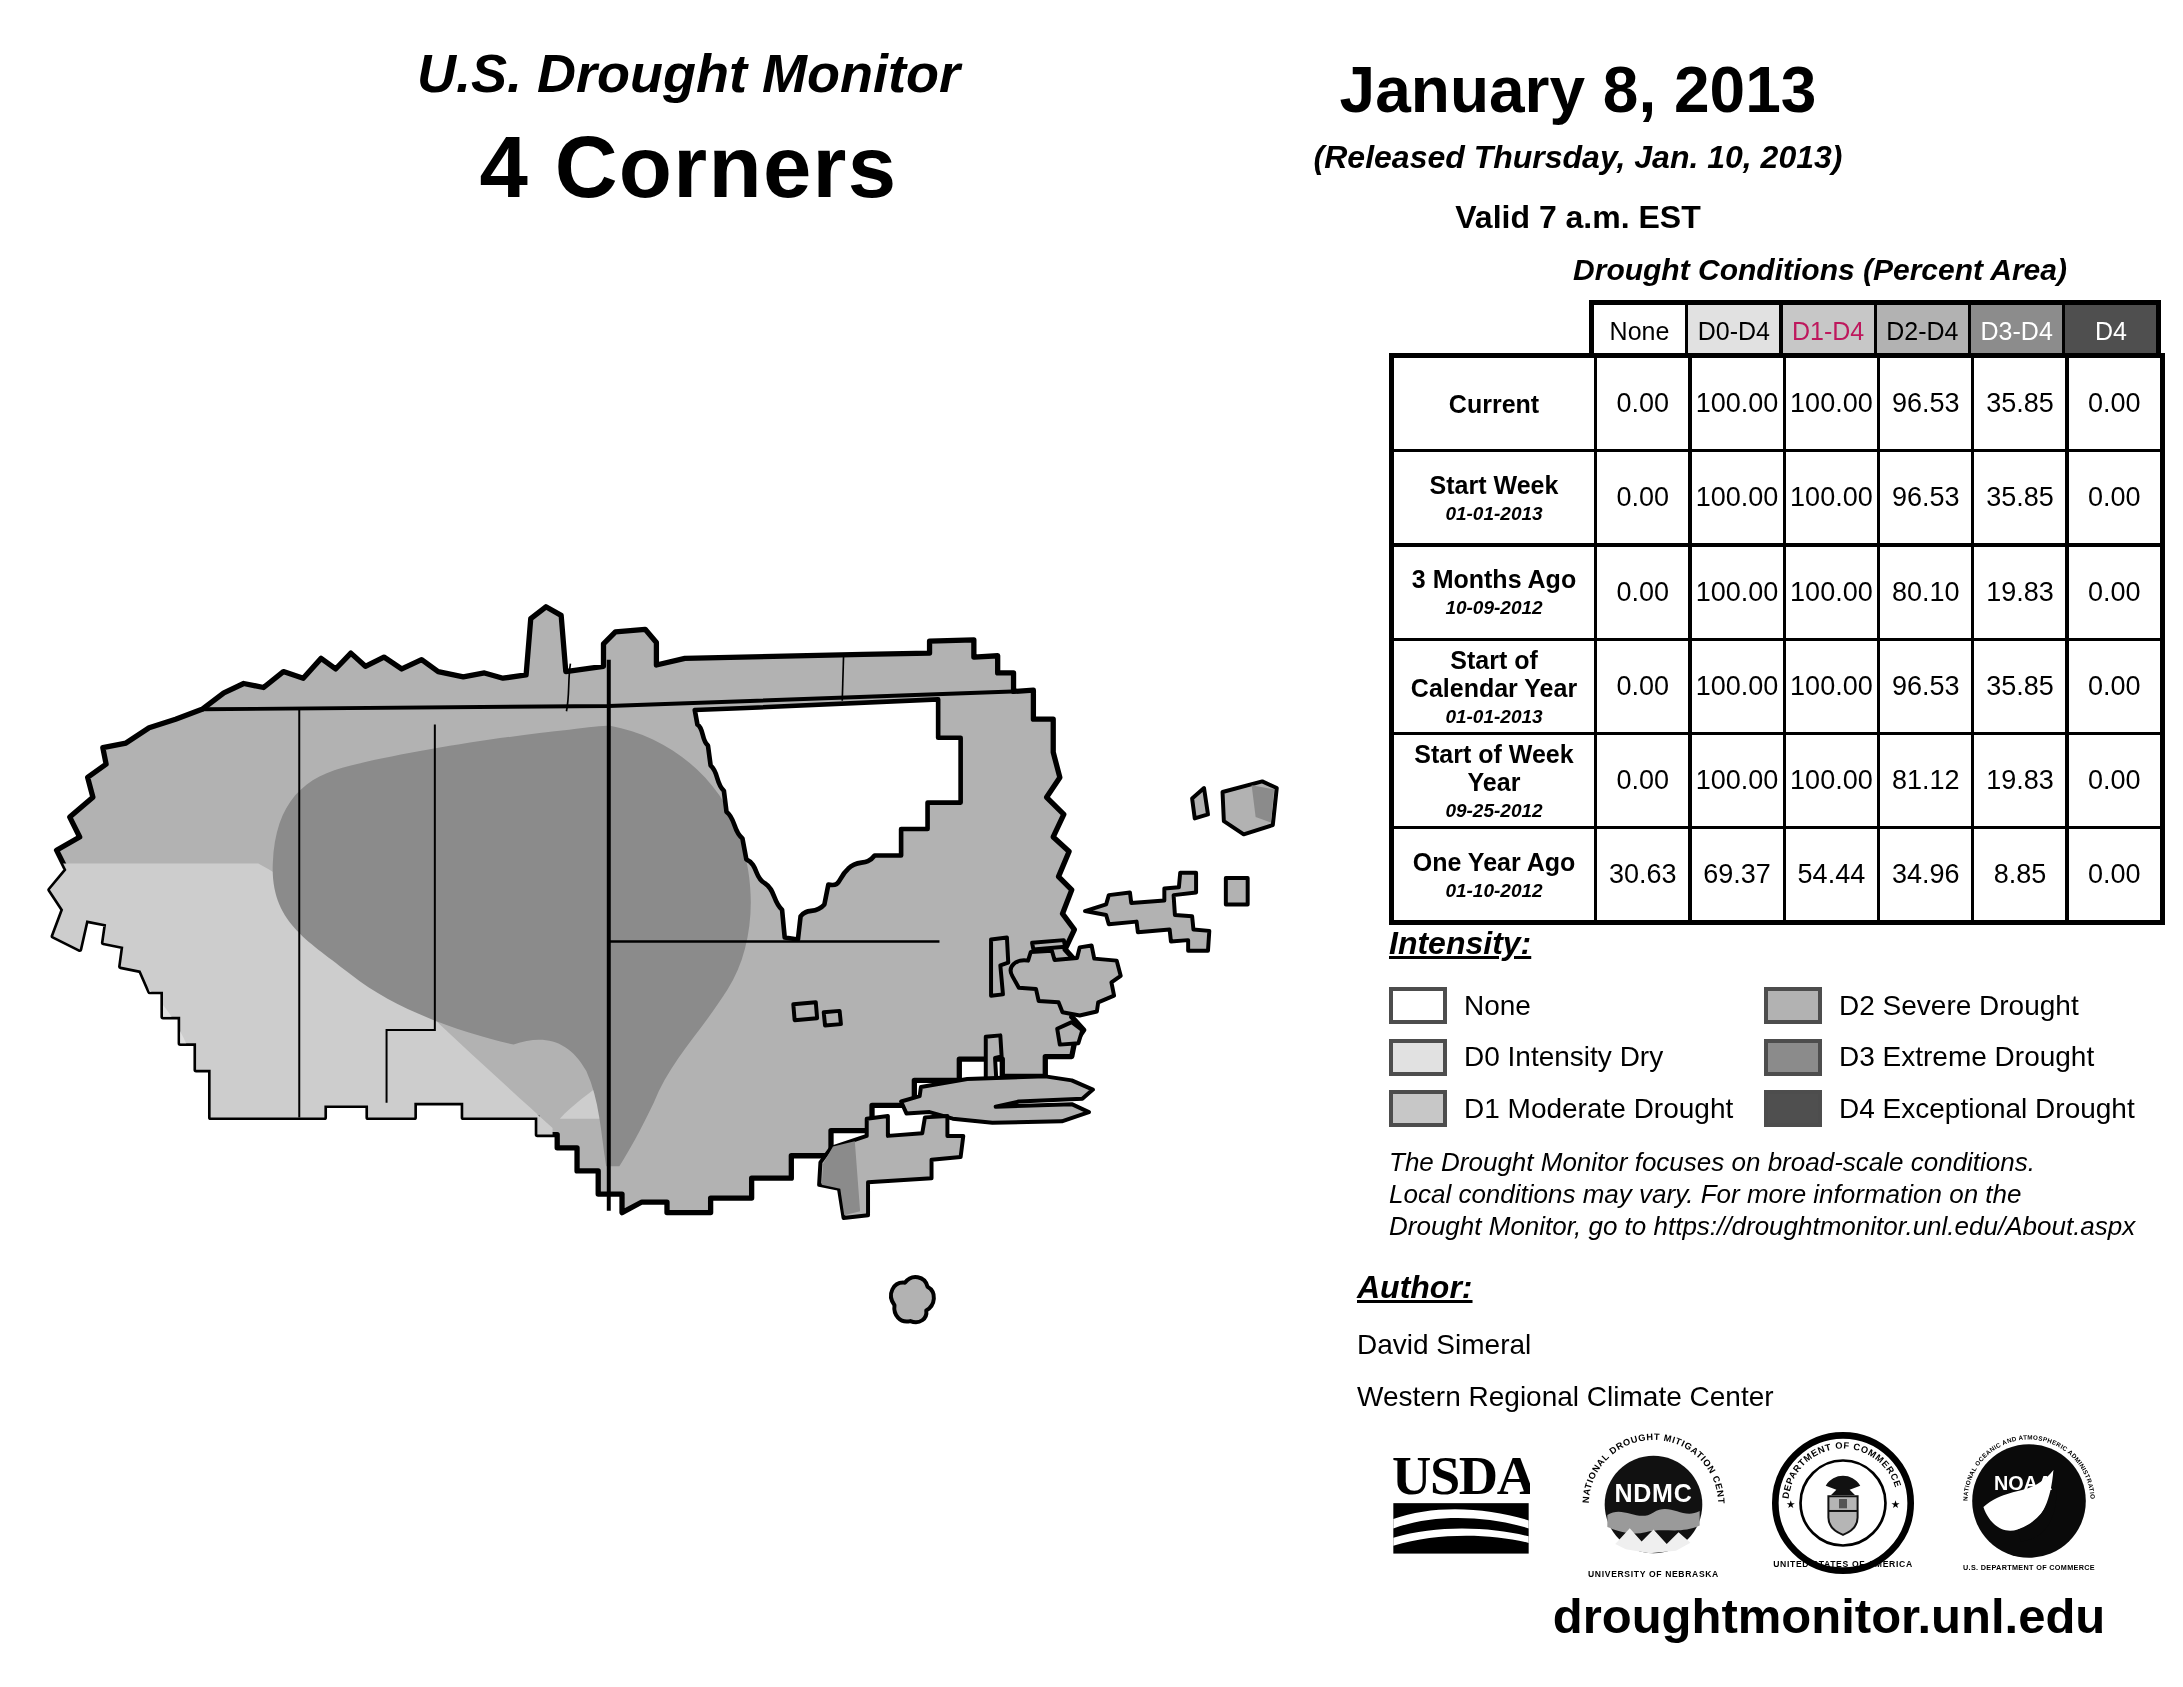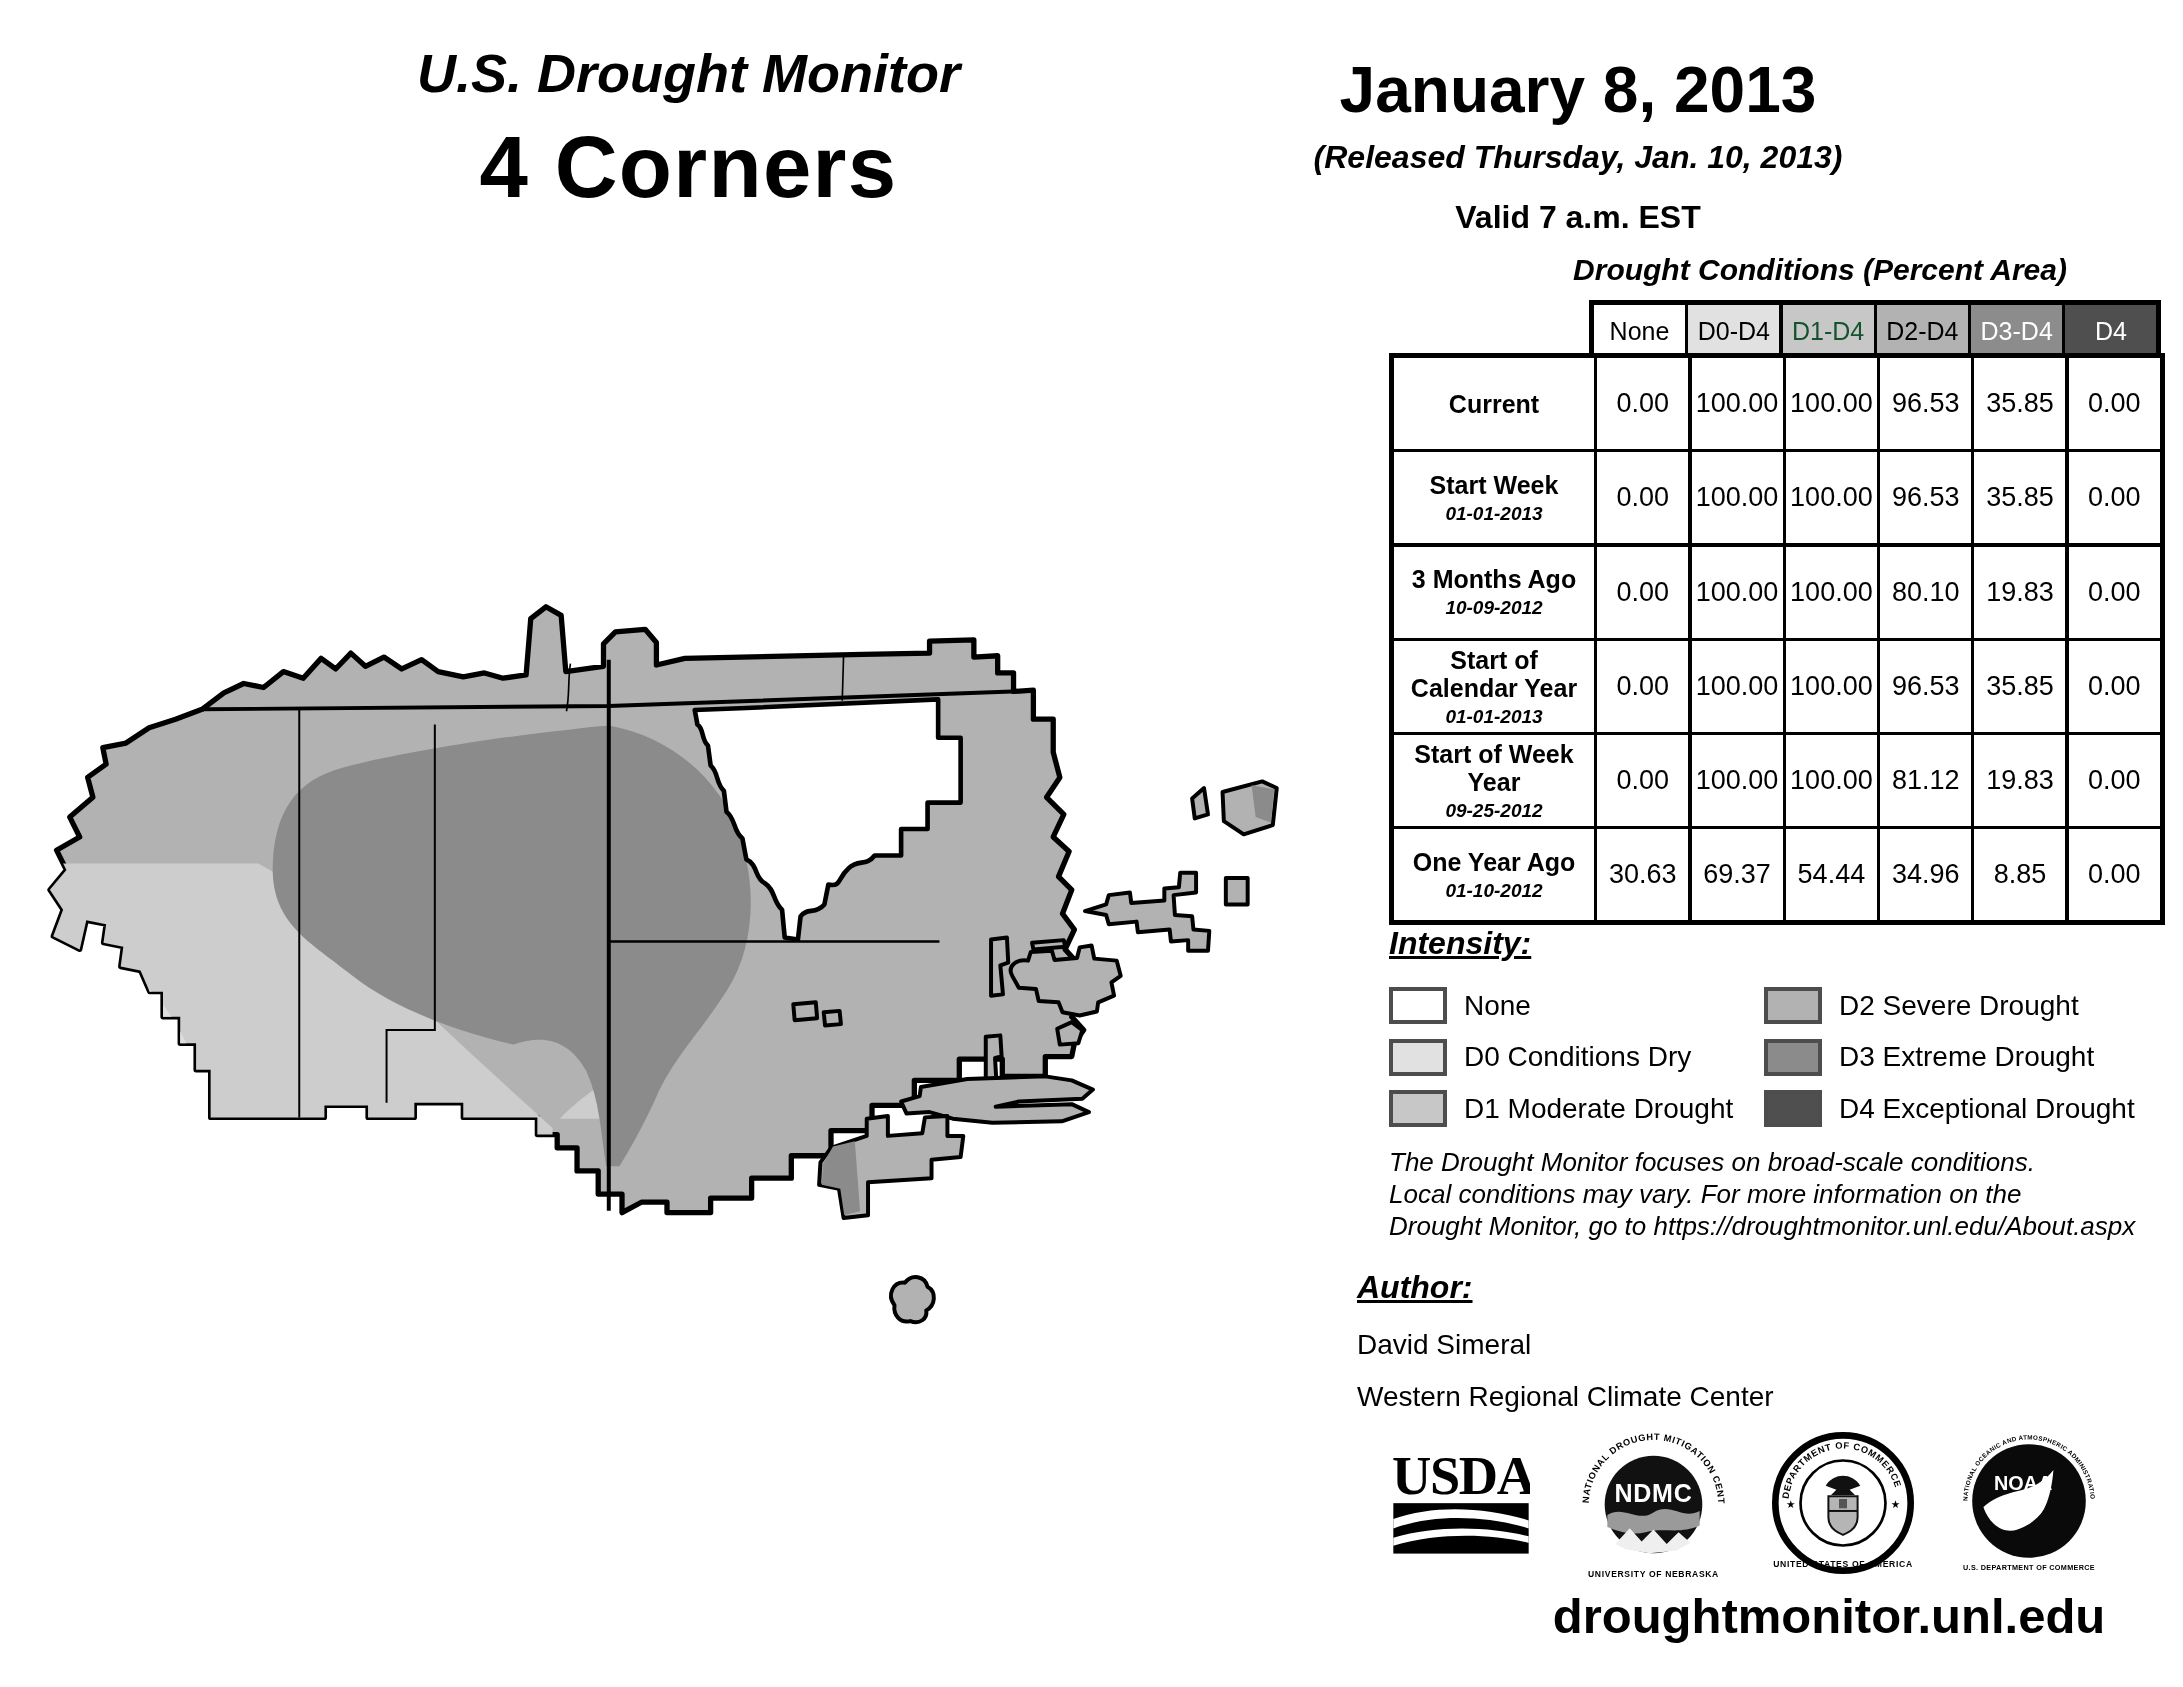--- a/index.html
+++ b/index.html
@@ -55,21 +55,21 @@
   <div class="date-main">January 8, 2013</div>
   <div class="date-released">(Released Thursday, Jan. 10, 2013)</div>
   <div class="date-valid">Valid 7 a.m. EST</div>
 </div>
 
 <div class="abs tbl-caption">Drought Conditions (Percent Area)</div>
 
 <div class="abs tbl-head">
   <div class="th" style="background: rgb(255, 255, 255); color: rgb(0, 0, 0);">None</div>
   <div class="th" style="background: rgb(225, 225, 225); color: rgb(0, 0, 0);">D0-D4</div>
-  <div class="th" style="background: rgb(199, 199, 199); color: #14532d;">D1-D4</div>
+  <div class="th" style="background: rgb(199, 199, 199); color: #be185d;">D1-D4</div>
   <div class="th" style="background: rgb(178, 178, 178); color: rgb(0, 0, 0);">D2-D4</div>
   <div class="th" style="background: rgb(140, 140, 140); color: rgb(255, 255, 255);">D3-D4</div>
   <div class="th" style="background: rgb(79, 79, 79); color: rgb(255, 255, 255);">D4</div>
 </div>
 
 <div class="abs tbl-body">
 
   <div class="cell rowlabel">
     <div class="rl-main">Current</div>
   </div>
@@ -139,21 +139,21 @@
 <div class="abs legend">
   <div class="legend-heading">Intensity:</div>
   <div class="legend-cols">
     <div class="legend-col c1">
       <div class="legend-item">
         <span class="swatch" style="background: rgb(255, 255, 255);"></span>
         <span class="legend-label">None</span>
       </div>
       <div class="legend-item">
         <span class="swatch" style="background: rgb(225, 225, 225);"></span>
-        <span class="legend-label">D0 Conditions Dry</span>
+        <span class="legend-label">D0 Intensity Dry</span>
       </div>
       <div class="legend-item">
         <span class="swatch" style="background: rgb(199, 199, 199);"></span>
         <span class="legend-label">D1 Moderate Drought</span>
       </div>
     </div>
     <div class="legend-col">
       <div class="legend-item">
         <span class="swatch" style="background: rgb(178, 178, 178);"></span>
         <span class="legend-label">D2 Severe Drought</span>

